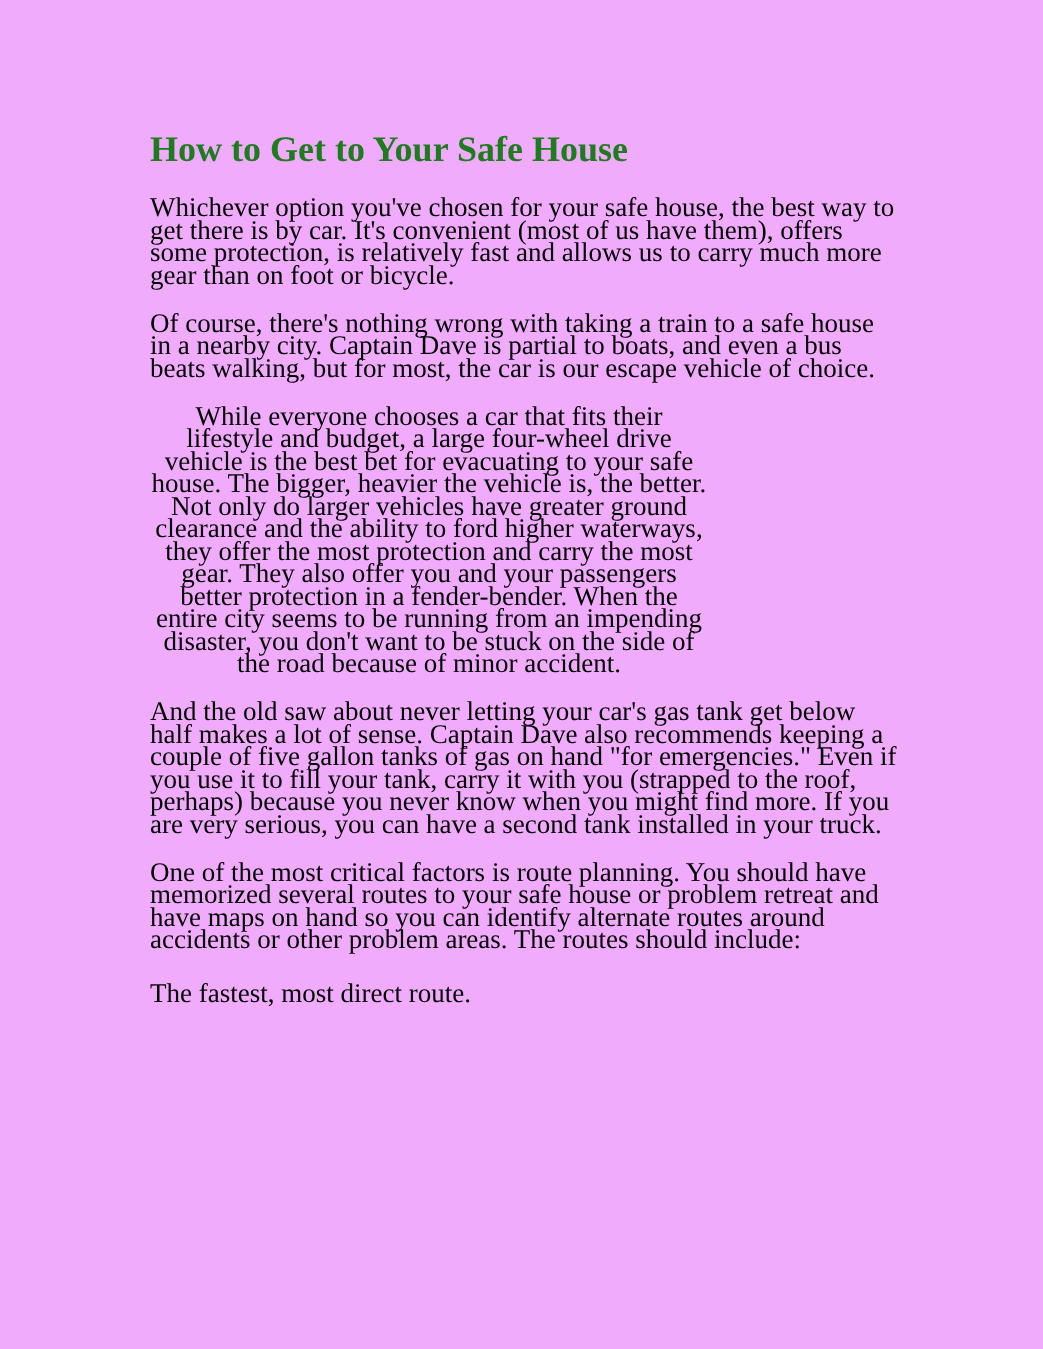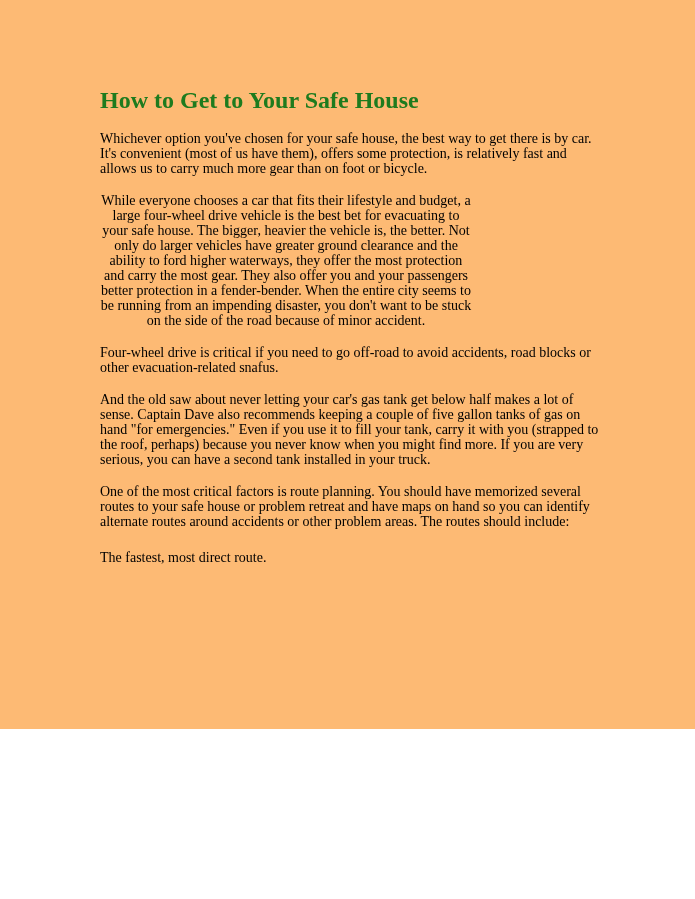--- a/index.html
+++ b/index.html
@@ -3,42 +3,42 @@
 <meta charset="utf-8">
 <style>
   html, body {
     margin: 0;
     padding: 0;
     background: #ffffff;
   }
   .page {
     position: relative;
     width: 695px;
-    height: 729px;
-    background: #fdba74;
+    height: 899px;
+    background: #f0abfc;
     overflow: hidden;
     font-family: "Liberation Serif", "DejaVu Serif", serif;
     color: #000000;
   }
   .content {
     position: absolute;
     top: 66px;
     left: 100px;
     width: 500px;
   }
   h2.doc-heading {
     font-family: "Liberation Serif", "DejaVu Serif", serif;
     color: #1e7b1e;
     font-size: 24px;
     line-height: 28px;
     font-weight: bold;
     margin: 20px 0 14px 0;
   }
   p.doc-para {
-    font-size: 14px;
+    font-size: 18px;
     line-height: 15px;
     margin: 17px 0;
     color: #000000;
   }
   p.doc-para.narrow {
     max-width: 372px;
     text-align: center;
   }
   p.doc-para.bold {
     font-weight: normal;
@@ -48,24 +48,24 @@
 </head>
 <body>
 
 <div class="page">
   <div class="content">
 
     <h2 class="doc-heading">How to Get to Your Safe House</h2>
 
     <p class="doc-para">Whichever option you've chosen for your safe house, the best way to get there is by car. It's convenient (most of us have them), offers some protection, is relatively fast and allows us to carry much more gear than on foot or bicycle.</p>
 
+    <p class="doc-para">Of course, there's nothing wrong with taking a train to a safe house in a nearby city. Captain Dave is partial to boats, and even a bus beats walking, but for most, the car is our escape vehicle of choice.</p>
 
     <p class="doc-para narrow">While everyone chooses a car that fits their lifestyle and budget, a large four-wheel drive vehicle is the best bet for evacuating to your safe house. The bigger, heavier the vehicle is, the better. Not only do larger vehicles have greater ground clearance and the ability to ford higher waterways, they offer the most protection and carry the most gear. They also offer you and your passengers better protection in a fender-bender. When the entire city seems to be running from an impending disaster, you don't want to be stuck on the side of the road because of minor accident.</p>
 
-    <p class="doc-para">Four-wheel drive is critical if you need to go off-road to avoid accidents, road blocks or other evacuation-related snafus.</p>
 
 
     <p class="doc-para">And the old saw about never letting your car's gas tank get below half makes a lot of sense. Captain Dave also recommends keeping a couple of five gallon tanks of gas on hand "for emergencies." Even if you use it to fill your tank, carry it with you (strapped to the roof, perhaps) because you never know when you might find more. If you are very serious, you can have a second tank installed in your truck.</p>
 
 
 
     <p class="doc-para">One of the most critical factors is route planning. You should have memorized several routes to your safe house or problem retreat and have maps on hand so you can identify alternate routes around accidents or other problem areas. The routes should include:</p>
 
     <p class="doc-para bold">The fastest, most direct route.</p>
 

